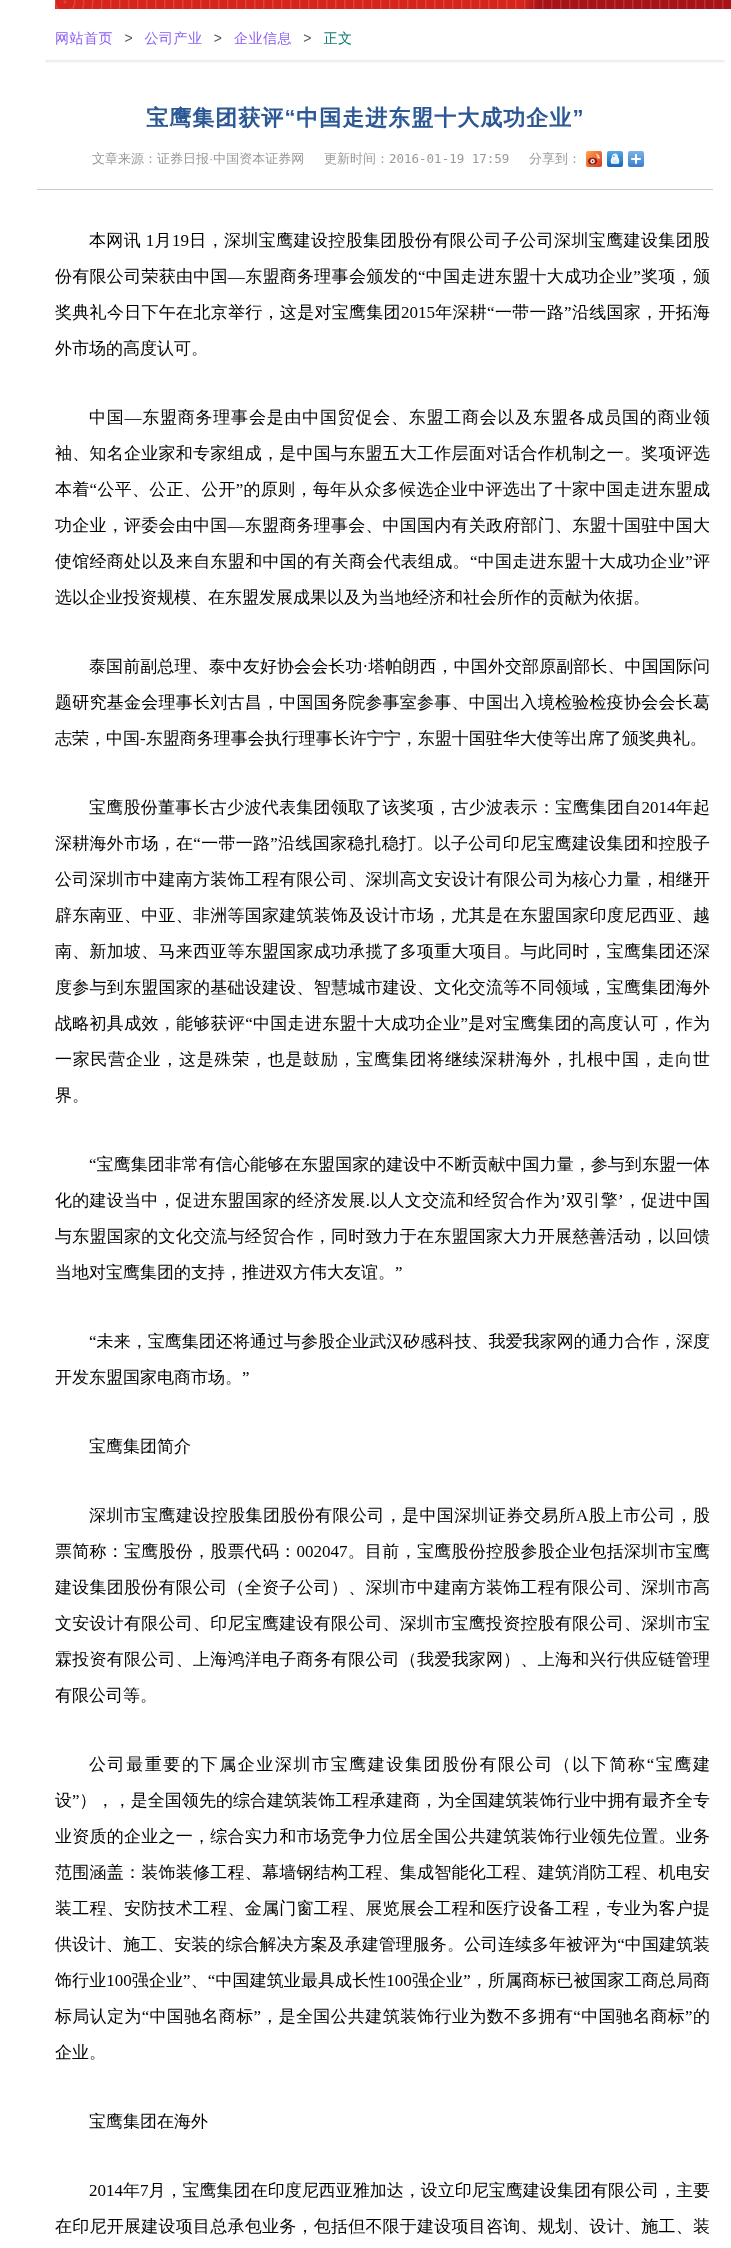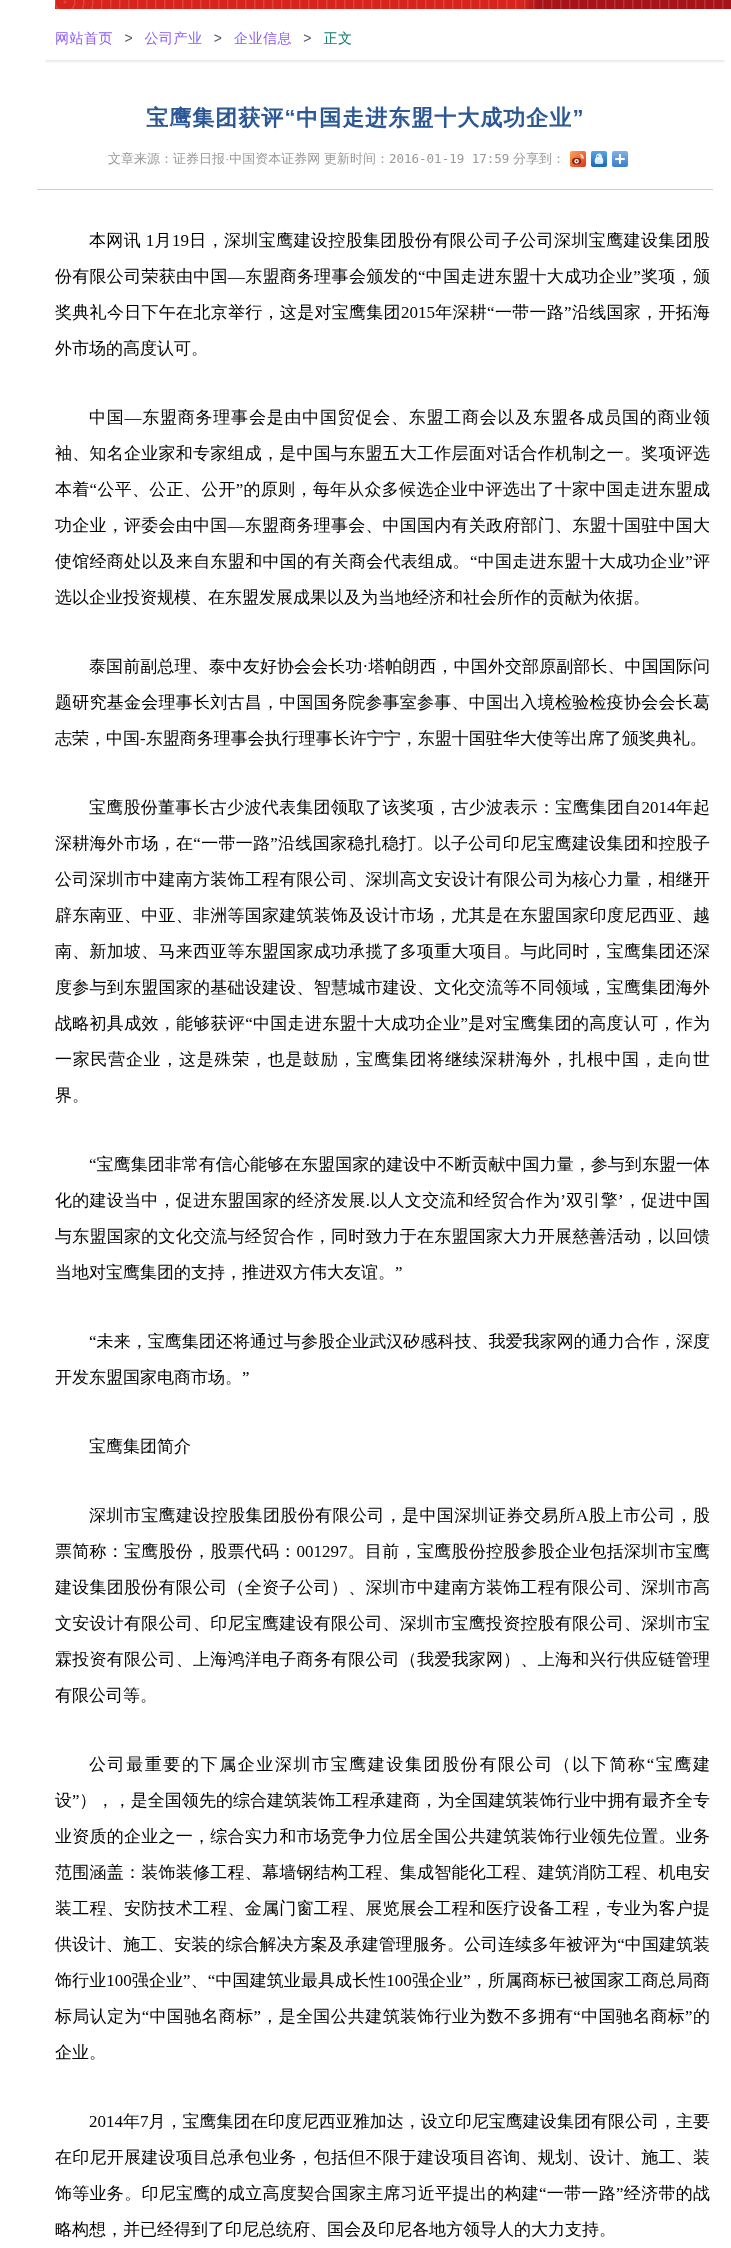--- a/index.html
+++ b/index.html
@@ -55,21 +55,21 @@
     letter-spacing:1px;
   }
   
   .meta{
     margin-top:17px;
     text-align:center;
     font-size:13px;
     color:#999999;
     white-space:nowrap;
   }
-  .meta .grp{}
+  .meta .grp{margin-left:16px;}
   .meta .grp:first-child{margin-left:5px;}
   .meta .mono{font-family:"DejaVu Sans Mono", monospace;font-size:12.5px;}
   .share-icon{
     display:inline-block;
     width:16px;height:16px;
     vertical-align:-4px;
     margin-left:5px;
     border-radius:2px;
     cursor:pointer;
   }
@@ -160,17 +160,18 @@
 <div class="rule"></div>
 
 <div class="article">
   <p>本网讯 1月19日，深圳宝鹰建设控股集团股份有限公司子公司深圳宝鹰建设集团股份有限公司荣获由中国—东盟商务理事会颁发的“中国走进东盟十大成功企业”奖项，颁奖典礼今日下午在北京举行，这是对宝鹰集团2015年深耕“一带一路”沿线国家，开拓海外市场的高度认可。</p>
   <p>中国—东盟商务理事会是由中国贸促会、东盟工商会以及东盟各成员国的商业领袖、知名企业家和专家组成，是中国与东盟五大工作层面对话合作机制之一。奖项评选本着“公平、公正、公开”的原则，每年从众多候选企业中评选出了十家中国走进东盟成功企业，评委会由中国—东盟商务理事会、中国国内有关政府部门、东盟十国驻中国大使馆经商处以及来自东盟和中国的有关商会代表组成。“中国走进东盟十大成功企业”评选以企业投资规模、在东盟发展成果以及为当地经济和社会所作的贡献为依据。</p>
   <p>泰国前副总理、泰中友好协会会长功·塔帕朗西，中国外交部原副部长、中国国际问题研究基金会理事长刘古昌，中国国务院参事室参事、中国出入境检验检疫协会会长葛志荣，中国-东盟商务理事会执行理事长许宁宁，东盟十国驻华大使等出席了颁奖典礼。</p>
   <p>宝鹰股份董事长古少波代表集团领取了该奖项，古少波表示：宝鹰集团自2014年起深耕海外市场，在“一带一路”沿线国家稳扎稳打。以子公司印尼宝鹰建设集团和控股子公司深圳市中建南方装饰工程有限公司、深圳高文安设计有限公司为核心力量，相继开辟东南亚、中亚、非洲等国家建筑装饰及设计市场，尤其是在东盟国家印度尼西亚、越南、新加坡、马来西亚等东盟国家成功承揽了多项重大项目。与此同时，宝鹰集团还深度参与到东盟国家的基础设建设、智慧城市建设、文化交流等不同领域，宝鹰集团海外战略初具成效，能够获评“中国走进东盟十大成功企业”是对宝鹰集团的高度认可，作为一家民营企业，这是殊荣，也是鼓励，宝鹰集团将继续深耕海外，扎根中国，走向世界。</p>
   <p>“宝鹰集团非常有信心能够在东盟国家的建设中不断贡献中国力量，参与到东盟一体化的建设当中，促进东盟国家的经济发展.以人文交流和经贸合作为’双引擎’，促进中国与东盟国家的文化交流与经贸合作，同时致力于在东盟国家大力开展慈善活动，以回馈当地对宝鹰集团的支持，推进双方伟大友谊。”</p>
   <p>“未来，宝鹰集团还将通过与参股企业武汉矽感科技、我爱我家网的通力合作，深度开发东盟国家电商市场。”</p>
   <p>宝鹰集团简介</p>
-  <p>深圳市宝鹰建设控股集团股份有限公司，是中国深圳证券交易所A股上市公司，股票简称：宝鹰股份，股票代码：001297。目前，宝鹰股份控股参股企业包括深圳市宝鹰建设集团股份有限公司（全资子公司）、深圳市中建南方装饰工程有限公司、深圳市高文安设计有限公司、印尼宝鹰建设有限公司、深圳市宝鹰投资控股有限公司、深圳市宝霖投资有限公司、上海鸿洋电子商务有限公司（我爱我家网）、上海和兴行供应链管理有限公司等。</p>
+  <p>深圳市宝鹰建设控股集团股份有限公司，是中国深圳证券交易所A股上市公司，股票简称：宝鹰股份，股票代码：002047。目前，宝鹰股份控股参股企业包括深圳市宝鹰建设集团股份有限公司（全资子公司）、深圳市中建南方装饰工程有限公司、深圳市高文安设计有限公司、印尼宝鹰建设有限公司、深圳市宝鹰投资控股有限公司、深圳市宝霖投资有限公司、上海鸿洋电子商务有限公司（我爱我家网）、上海和兴行供应链管理有限公司等。</p>
   <p>公司最重要的下属企业深圳市宝鹰建设集团股份有限公司（以下简称“宝鹰建设”），，是全国领先的综合建筑装饰工程承建商，为全国建筑装饰行业中拥有最齐全专业资质的企业之一，综合实力和市场竞争力位居全国公共建筑装饰行业领先位置。业务范围涵盖：装饰装修工程、幕墙钢结构工程、集成智能化工程、建筑消防工程、机电安装工程、安防技术工程、金属门窗工程、展览展会工程和医疗设备工程，专业为客户提供设计、施工、安装的综合解决方案及承建管理服务。公司连续多年被评为“中国建筑装饰行业100强企业”、“中国建筑业最具成长性100强企业”，所属商标已被国家工商总局商标局认定为“中国驰名商标”，是全国公共建筑装饰行业为数不多拥有“中国驰名商标”的企业。</p>
+  <p>宝鹰集团在海外</p>
   <p>2014年7月，宝鹰集团在印度尼西亚雅加达，设立印尼宝鹰建设集团有限公司，主要在印尼开展建设项目总承包业务，包括但不限于建设项目咨询、规划、设计、施工、装饰等业务。印尼宝鹰的成立高度契合国家主席习近平提出的构建“一带一路”经济带的战略构想，并已经得到了印尼总统府、国会及印尼各地方领导人的大力支持。</p>
 
 </div>
 
 </body></html>

